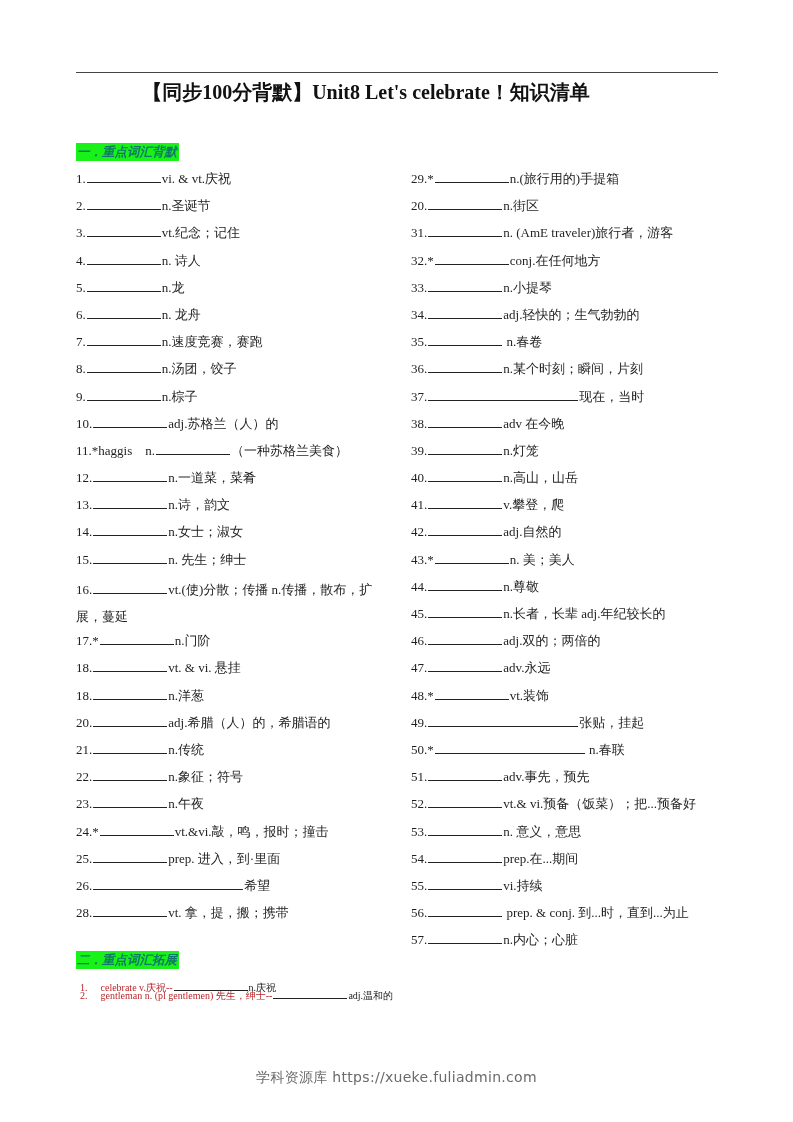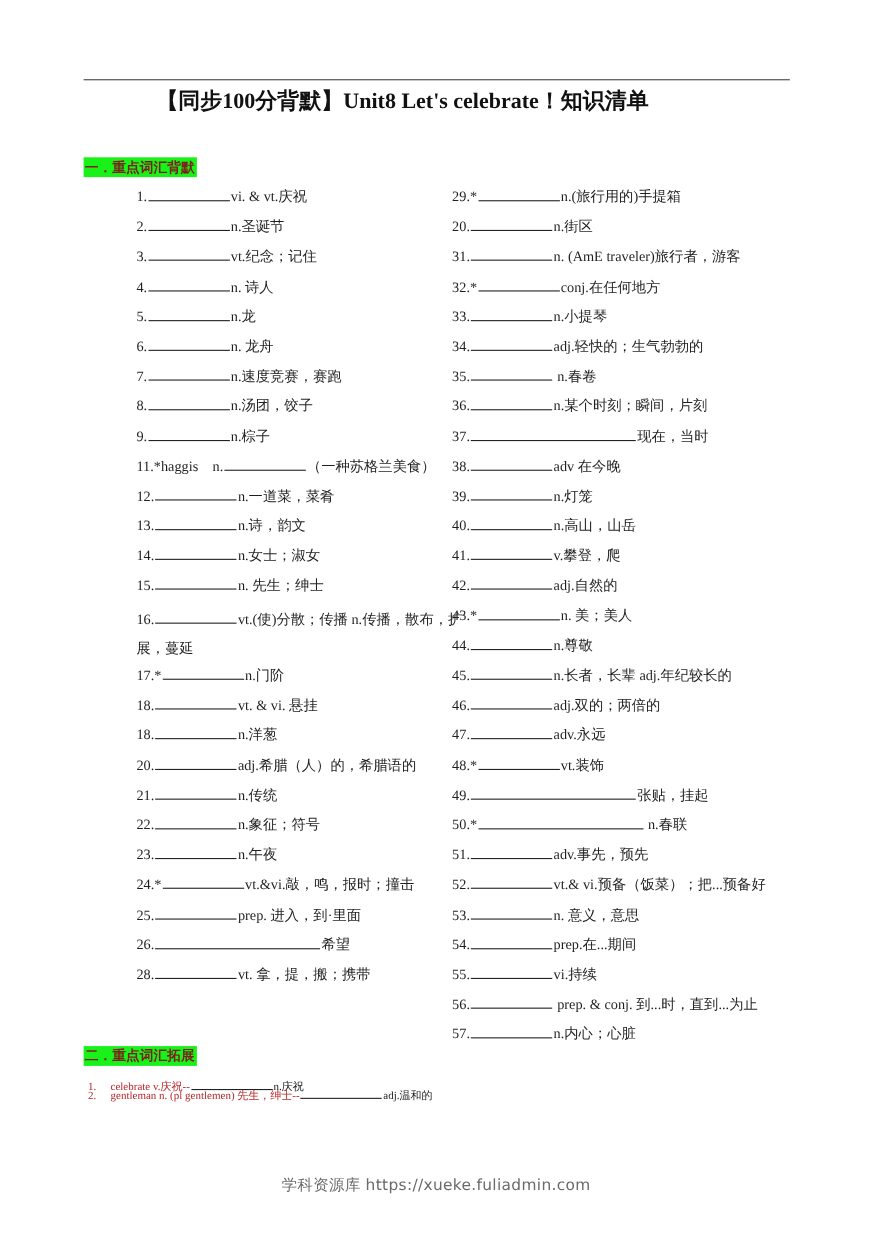--- a/index.html
+++ b/index.html
@@ -12,26 +12,26 @@
       position: absolute; left: 76px; top: 72px; width: 642px; height: 0;
       border-top: 1.5px solid #444;
     }
     .title {
       position: absolute; left: 0; top: 78px; width: 732px; text-align: center;
       font-family: "Liberation Serif", "DejaVu Serif", serif;
       font-weight: bold; font-size: 20px; line-height: 28px; color: #111;
     }
     .section-head {
       position: absolute; left: 76px;
-      background: #19f219; color: #7f1d1d;
+      background: #19f219; color: #0f766e;
       font-family: "DejaVu Sans", "Liberation Sans", sans-serif;
-      font-weight: bold; font-size: 12.5px; line-height: 18px; padding: 0 2px 0 1px;
+      font-weight: bold; font-size: 12.5px; line-height: 18px; padding: 0 2px 0 1px; font-style: italic;
     }
     .col { position: absolute; top: 168px; }
-    .col-left { left: 76px; width: 320px; margin-left: 48px; }
+    .col-left { left: 76px; width: 320px; }
     .col-right { left: 411px; width: 320px; }
     .row {
       height: 27.2px; line-height: 22px;
       font-family: "Liberation Serif", "DejaVu Serif", serif;
       font-size: 13px; white-space: nowrap; color: #1f1f1f;
     }
     .row.wrap { white-space: normal; height: auto; line-height: 27.2px; }
     .blank {
       display: inline-block; border-bottom: 1px solid #222; height: 14px;
       vertical-align: baseline; margin: 0 1px;
@@ -61,20 +61,21 @@
 <div class="col col-left" id="col-left">
     <div class="row"><span>1.</span><span class="blank b-short"></span><span>vi. &amp; vt.庆祝</span></div>
     <div class="row"><span>2.</span><span class="blank b-short"></span><span>n.圣诞节</span></div>
     <div class="row"><span>3.</span><span class="blank b-short"></span><span>vt.纪念；记住</span></div>
     <div class="row"><span>4.</span><span class="blank b-short"></span><span>n. 诗人</span></div>
     <div class="row"><span>5.</span><span class="blank b-short"></span><span>n.龙</span></div>
     <div class="row"><span>6.</span><span class="blank b-short"></span><span>n. 龙舟</span></div>
     <div class="row"><span>7.</span><span class="blank b-short"></span><span>n.速度竞赛，赛跑</span></div>
     <div class="row"><span>8.</span><span class="blank b-short"></span><span>n.汤团，饺子</span></div>
     <div class="row"><span>9.</span><span class="blank b-short"></span><span>n.棕子</span></div>
+    <div class="row"><span>10.</span><span class="blank b-short"></span><span>adj.苏格兰（人）的</span></div>
     <div class="row"><span>11.*haggis　n.</span><span class="blank b-short"></span><span>（一种苏格兰美食）</span></div>
     <div class="row"><span>12.</span><span class="blank b-short"></span><span>n.一道菜，菜肴</span></div>
     <div class="row"><span>13.</span><span class="blank b-short"></span><span>n.诗，韵文</span></div>
     <div class="row"><span>14.</span><span class="blank b-short"></span><span>n.女士；淑女</span></div>
     <div class="row"><span>15.</span><span class="blank b-short"></span><span>n. 先生；绅士</span></div>
     <div class="row wrap"><span>16.</span><span class="blank b-short"></span><span>vt.(使)分散；传播 n.传播，散布，扩展，蔓延</span></div>
     <div class="row"><span>17.*</span><span class="blank b-short"></span><span>n.门阶</span></div>
     <div class="row"><span>18.</span><span class="blank b-short"></span><span>vt. &amp; vi.  悬挂</span></div>
     <div class="row"><span>18.</span><span class="blank b-short"></span><span>n.洋葱</span></div>
     <div class="row"><span>20.</span><span class="blank b-short"></span><span>adj.希腊（人）的，希腊语的</span></div>

